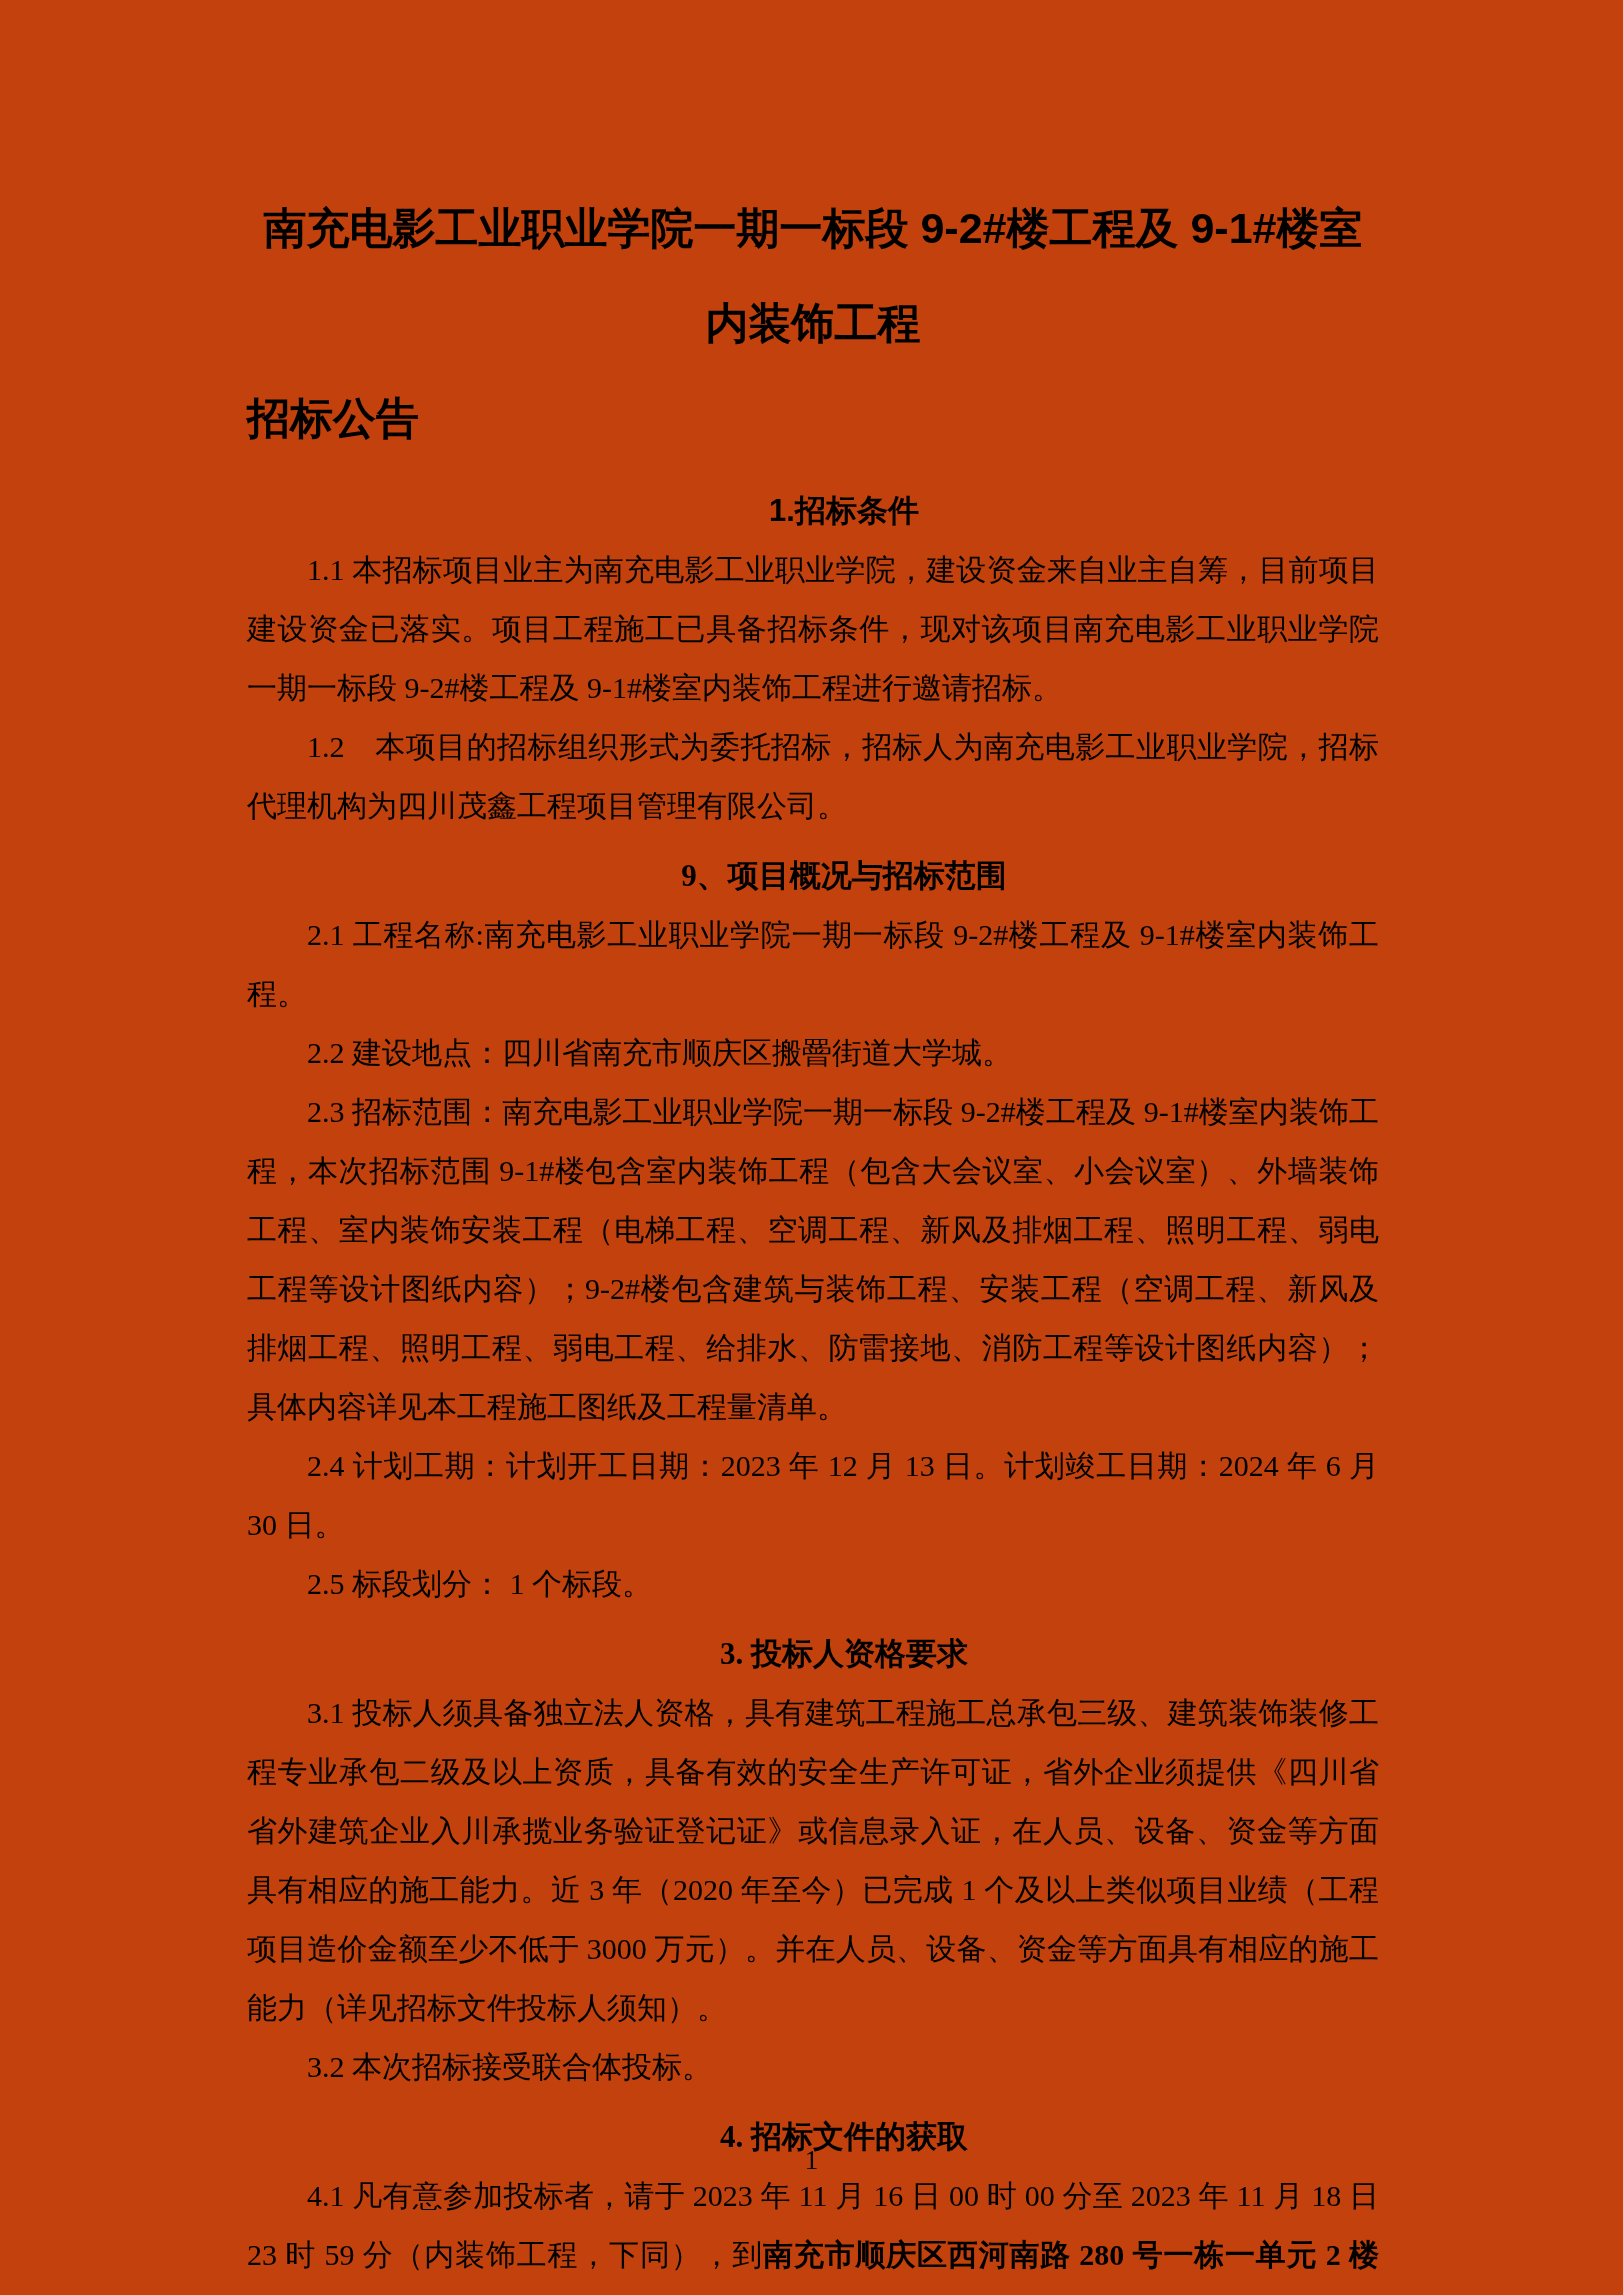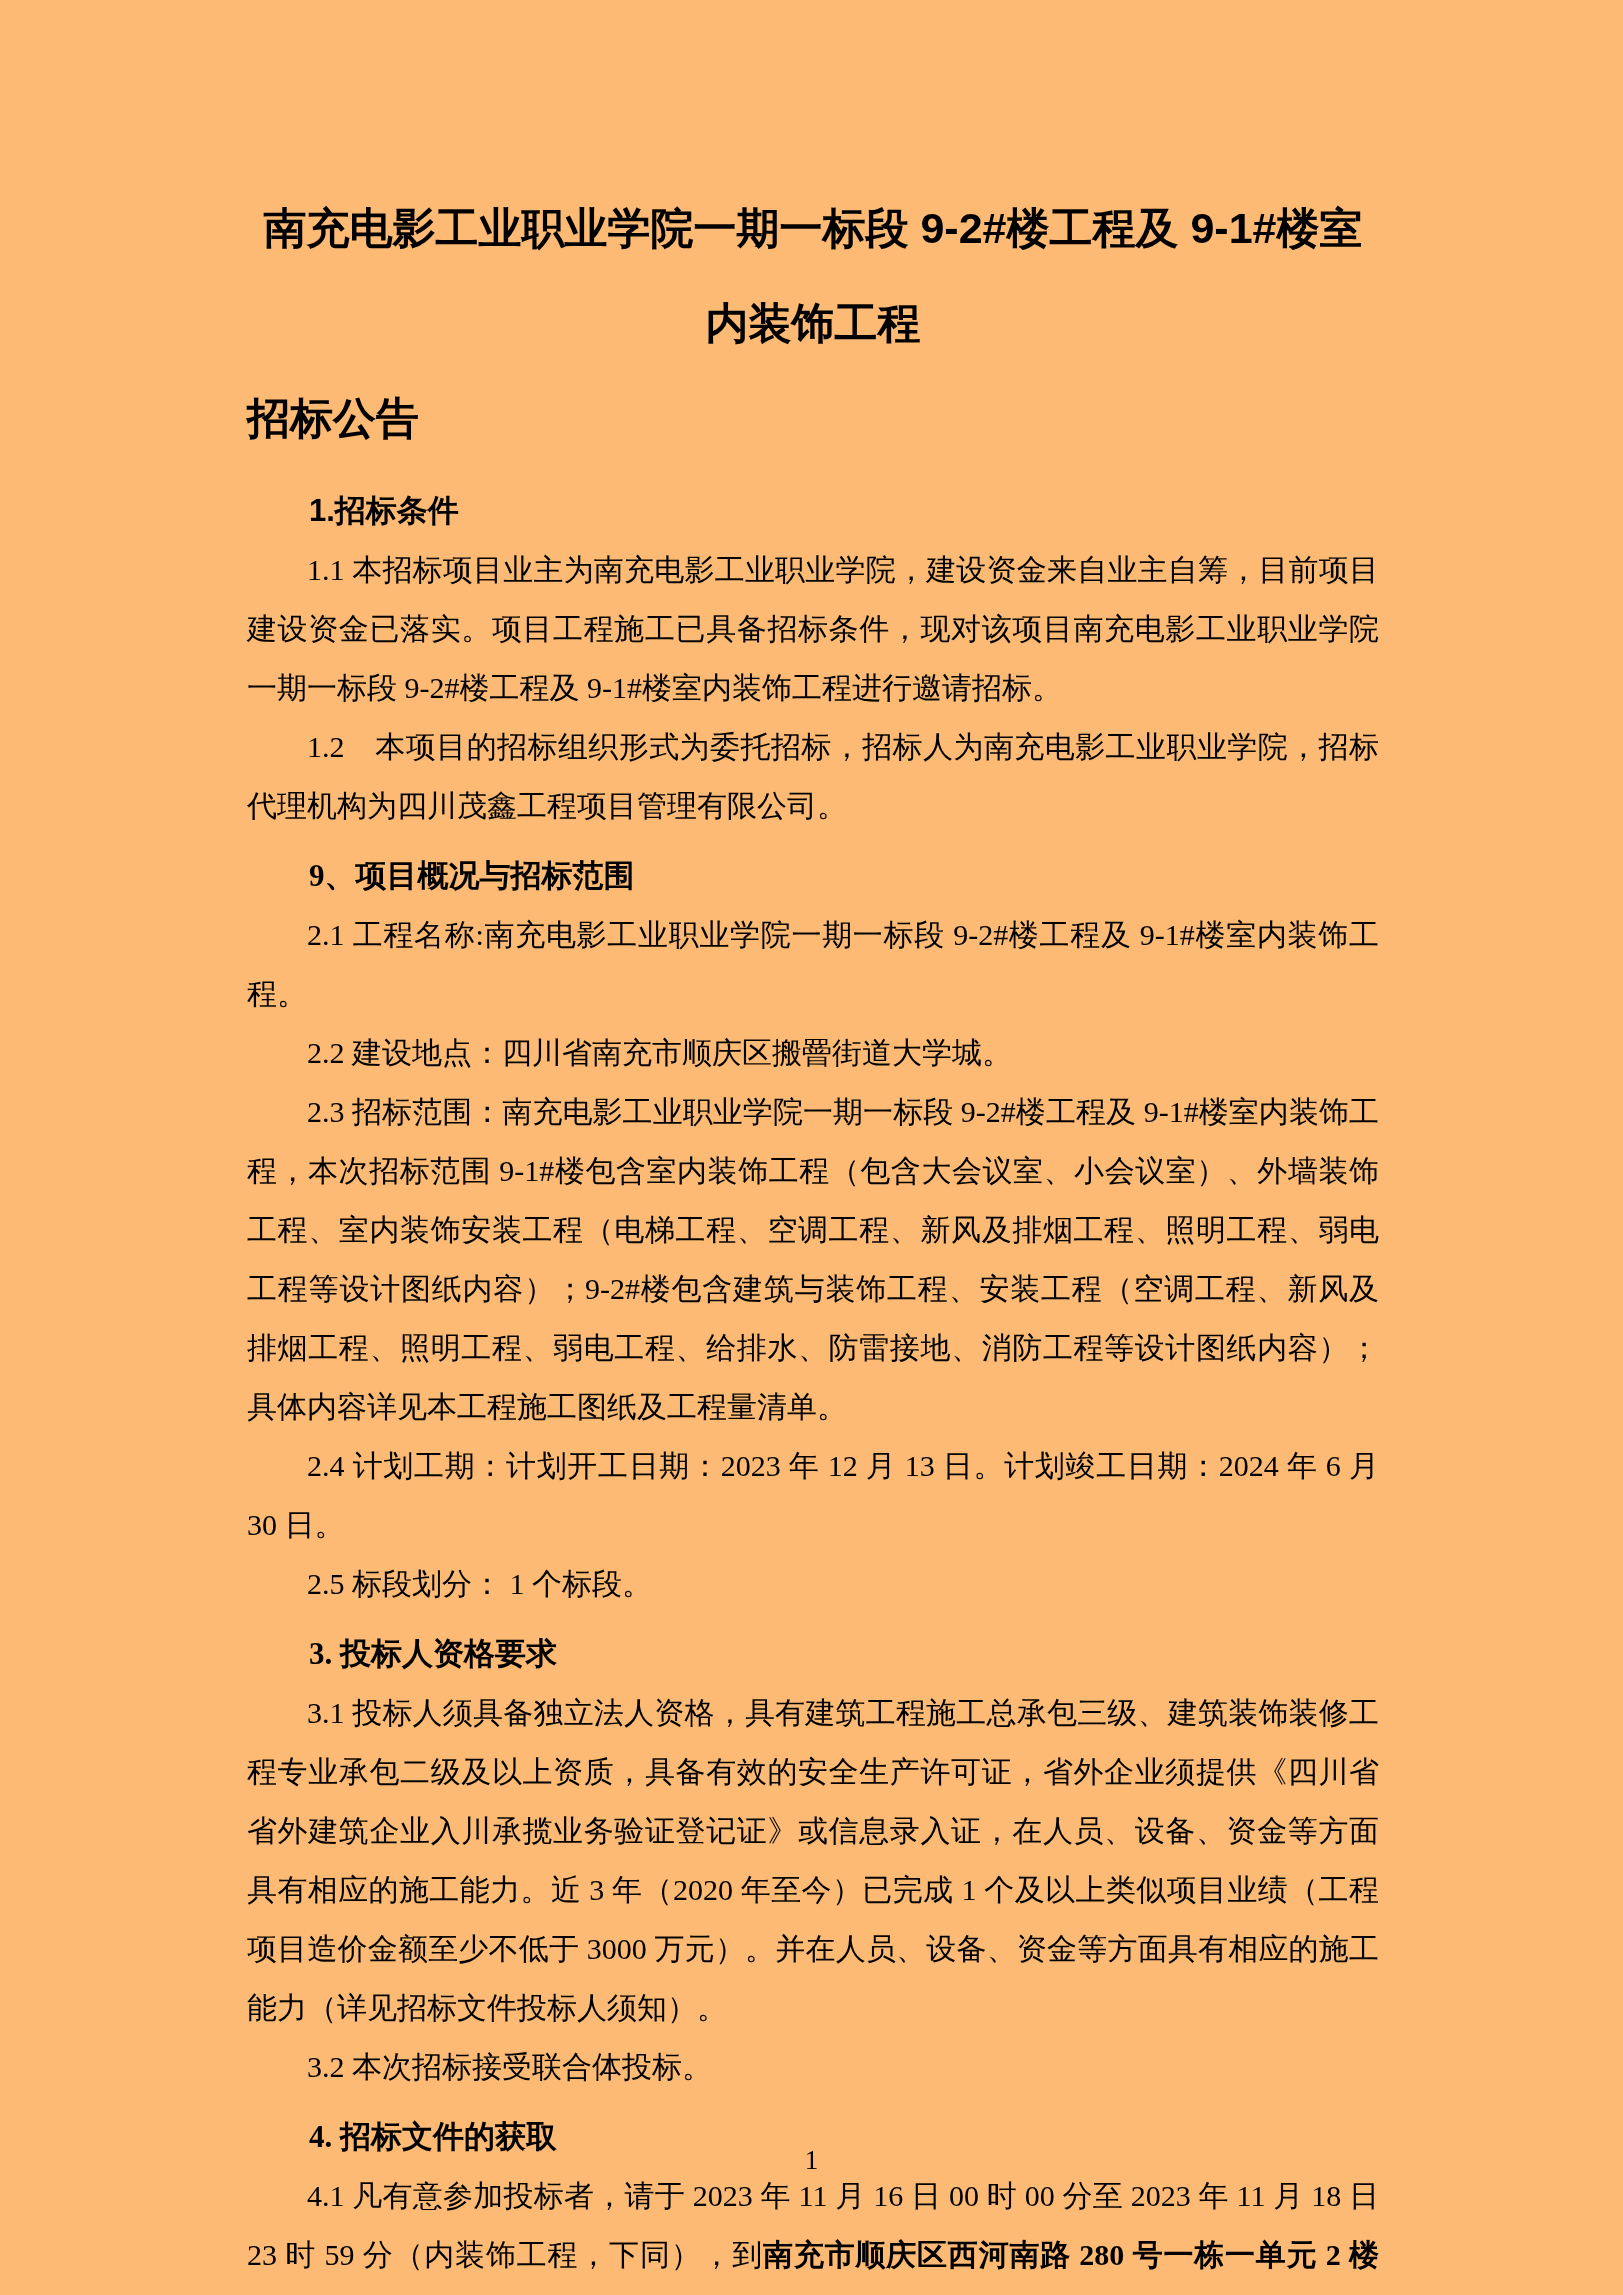--- a/index.html
+++ b/index.html
@@ -1,20 +1,20 @@
 <!DOCTYPE html>
 <html style="font-size:11px"><head>
 <meta charset="utf-8">
 <style>
   html, body { margin: 0; padding: 0; background: #ffffff; }
   .page {
     position: relative;
     width: 1623px;
     height: 2295px;
-    background: #fdba74;
+    background: #c2410c;
     box-sizing: border-box;
     padding: 181px 244px 0 247px;
     overflow: hidden;
     color: #000000;
     font-family: "Liberation Serif", "DejaVu Serif", serif;
   }
   .doc-title {
     margin: 0;
     text-align: center;
     font-family: "Liberation Sans", "DejaVu Sans", sans-serif;
@@ -30,20 +30,21 @@
     font-weight: bold;
     font-size: 43px;
     line-height: 95px;
   }
   .h {
     margin: 11px 0 0 0;
     font-size: 31px;
     font-weight: bold;
     line-height: 59px;
     text-indent: 2em;
+    text-align: center;
   }
   .h-sans { font-family: "Liberation Sans", "DejaVu Sans", sans-serif; font-size: 31px; }
   .para {
     margin: 0;
     font-size: 30px;
     line-height: 59px;
     text-align: justify;
     text-indent: 2em;
   }
   .u {

